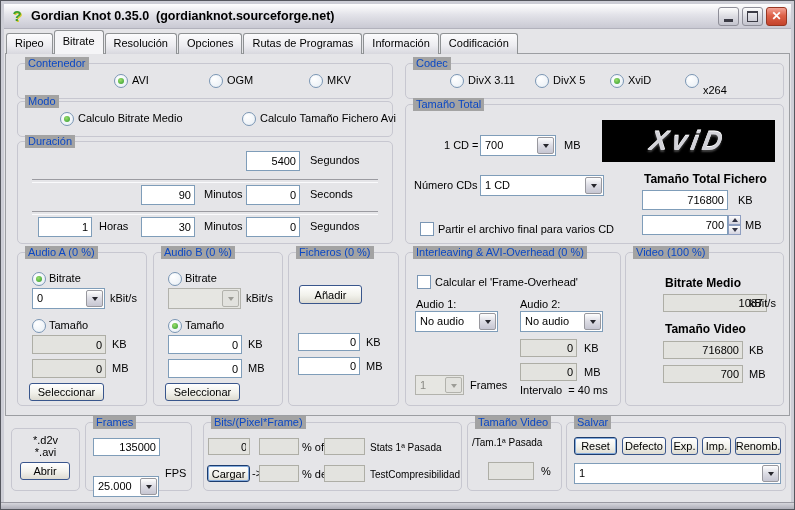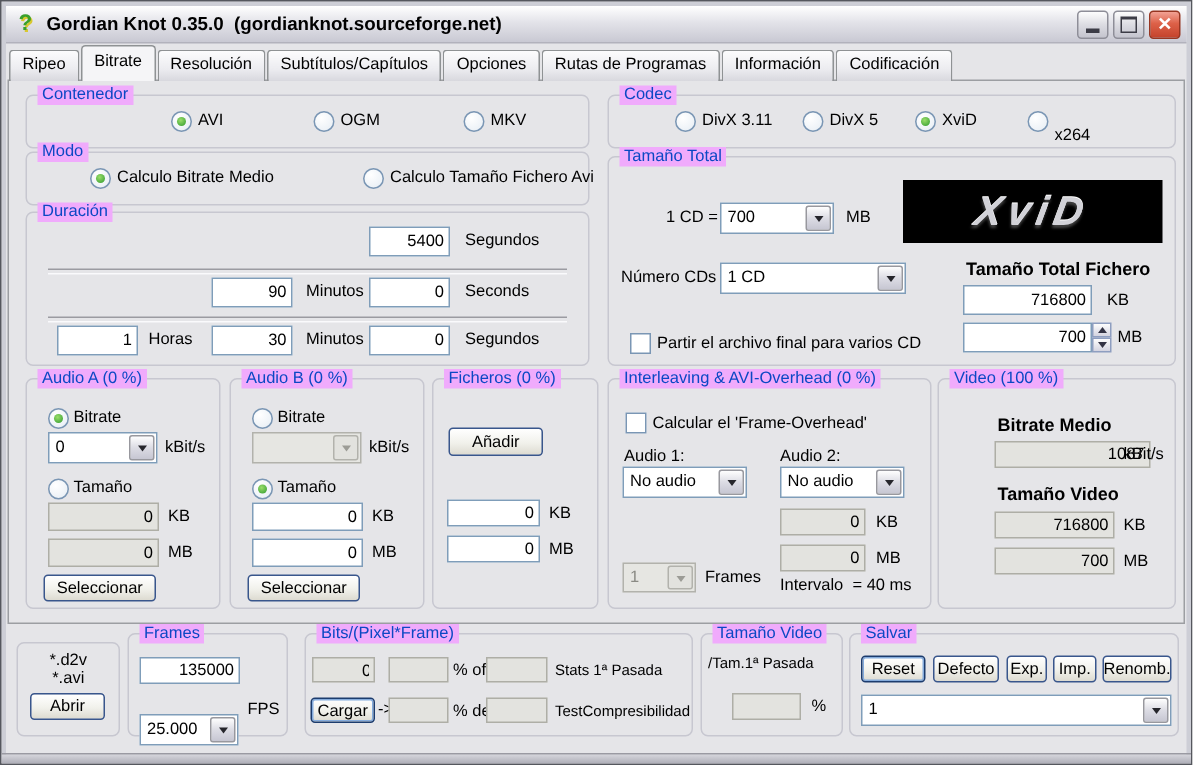--- a/index.html
+++ b/index.html
@@ -22,21 +22,21 @@
   .winbtn.close{background:linear-gradient(180deg,#f2a294,#dd6148 45%,#c4432c);border-color:#973622;
     align-items:center;justify-content:center;color:#fff;font-weight:bold;font-size:12px;}
   
   .tabbar{position:absolute;left:5px;top:30px;height:23px;display:flex;align-items:flex-end;z-index:3;}
   .tab{height:20px;line-height:19px;padding:0 8px;background:linear-gradient(180deg,#fcfcfd,#ececf0 60%,#d8d8de);
     border:1px solid #8f9294;border-bottom:none;border-radius:3px 3px 0 0;margin-right:1px;}
   .tab.active{height:23px;line-height:21px;background:#f5f5f7;font-weight:normal;}
   .panel{position:absolute;left:4px;top:52px;right:4px;height:361px;border:1px solid #9c9ea2;z-index:1;}
   
   .grp{position:absolute;border:1px solid #c7c7d0;border-radius:5px;z-index:2;}
-  .gt{position:absolute;top:-7px;left:7px;padding:0 3px;background:#f0abfc;color:#0b48c4;line-height:13px;white-space:pre;}
+  .gt{position:absolute;top:-7px;left:7px;padding:0 3px;background:#a3a3a3;color:#0b48c4;line-height:13px;white-space:pre;}
   .lb{position:absolute;white-space:pre;line-height:13px;text-align:right;}
   .b{font-weight:bold;font-size:12px;}
   .gv{position:absolute;height:2px;border-top:1px solid #9b9ba1;border-bottom:1px solid #fafafc;}
   
   .tb{position:absolute;background:#fff;border:1px solid #7f9db9;font:11px "Liberation Sans",sans-serif;
     padding:0 3px;box-sizing:border-box;height:20px;color:#000;}
   .tb.r{text-align:right;}
   .tb.dis{background:#e3e3df;border-color:#aeaea6;}
   .cmb{position:absolute;height:21px;background:#fff;border:1px solid #7f9db9;box-sizing:border-box;}
   .cmb .tx{position:absolute;left:4px;top:3px;right:18px;overflow:hidden;white-space:nowrap;}
@@ -86,21 +86,20 @@
       <div class="winbtn close">
           <span>✕</span>
         </div>
     </div>
   </div>
 
   <div class="tabbar">
     <div class="tab">Ripeo</div>
     <div class="tab active">Bitrate</div>
     <div class="tab">Resolución</div>
-    <div class="tab">Subtítulos/Capítulos</div>
     <div class="tab">Opciones</div>
     <div class="tab">Rutas de Programas</div>
     <div class="tab">Información</div>
     <div class="tab">Codificación</div>
   </div>
   <div class="panel"></div>
 
   <div class="grp" style="left:16px;top:62px;width:374px;height:34px;">
     <span class="gt">Contenedor</span>
     <span class="rad on" style="left:96px;top:10px;"></span>

